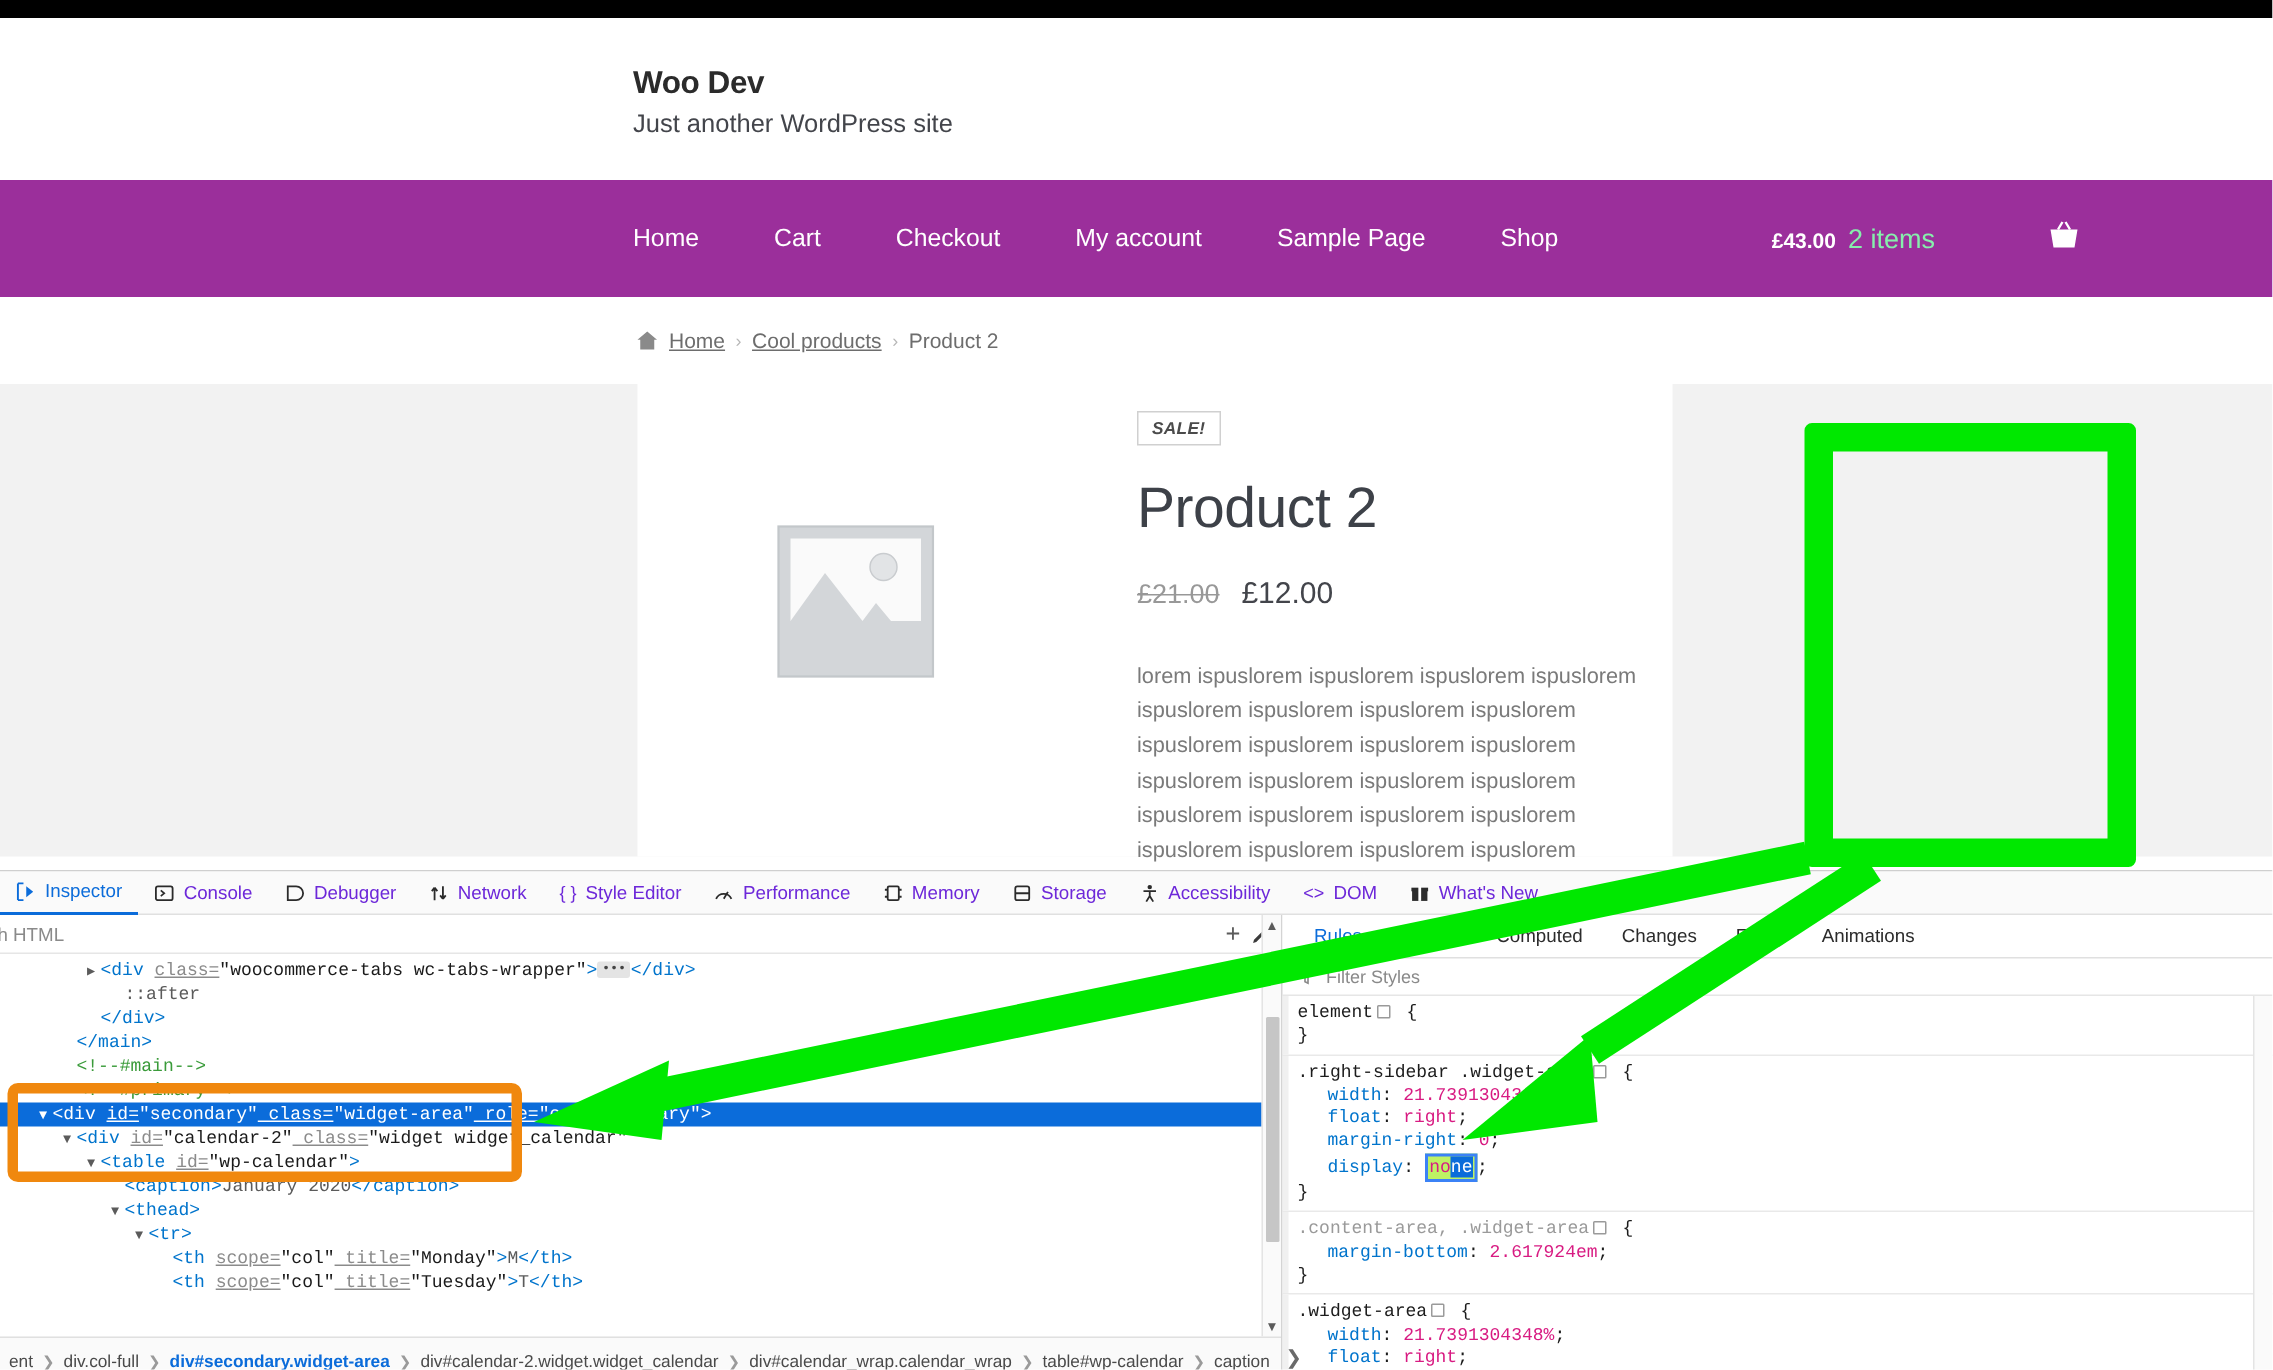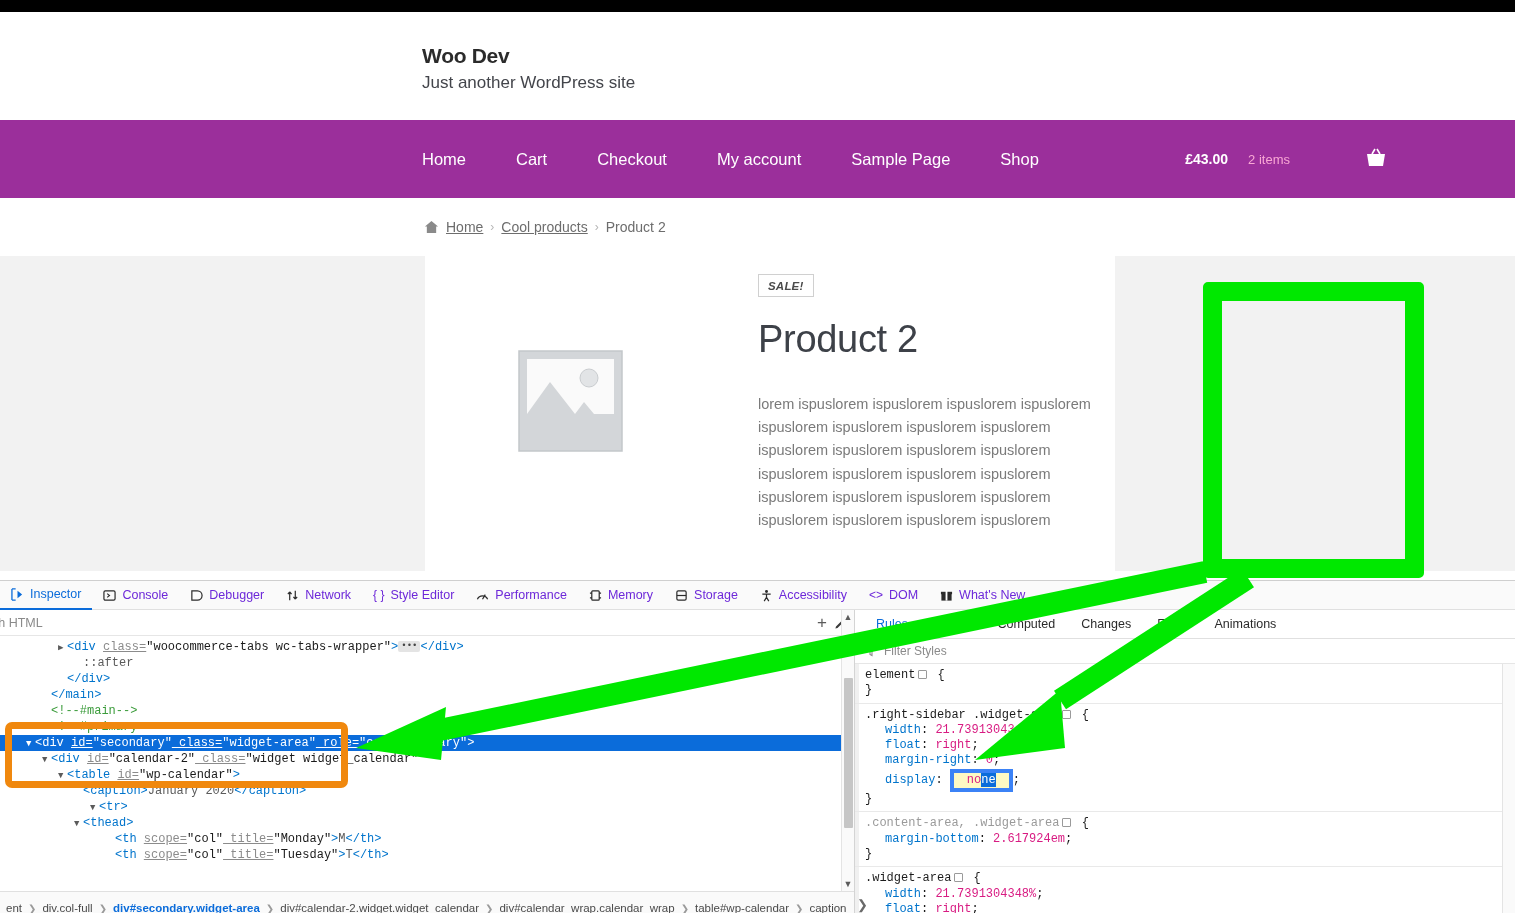--- a/index.html
+++ b/index.html
@@ -42,21 +42,21 @@
   .nav-links { display:flex; margin-left:422px; gap:0; }
   .nav-links a {
     color:#fff; text-decoration:none; font-size:16.5px;
     padding:0 25px; line-height:1;
   }
   .nav-links a:first-child { padding-left:0; }
   .cart-info {
     position:absolute; right:225px; display:flex; align-items:baseline; gap:8px;
   }
   .cart-amount { color:#fff; font-size:14px; font-weight:bold; }
-  .cart-items { color:#f9a8d4; font-size:13px;margin-left:12px; }
+  .cart-items { color:#86efac; font-size:18px; }
   .cart-icon { position:absolute; right:128px; color:#fff; font-size:20px; line-height:1; }
 
   
   .breadcrumb-bar { height:58px; background:#fff; display:flex; align-items:center; }
   .breadcrumb { margin-left:424px; font-size:14px; color:#6d6d6d; display:flex; align-items:center; gap:7px; }
   .breadcrumb a { color:#6d6d6d; text-decoration:underline; }
   .bc-sep { color:#b7b7b7; font-size:12px; }
   .home-icon { width:15px; height:14px; }
 
   
@@ -158,21 +158,21 @@
   .sel-txt { color:#1c1c1c; }
   .sel-dim { color:#9a9a9a; }
   .prop { color:#0074cc; padding-left:20px; display:inline-block; }
   .val { color:#d81b82; }
   .brace { color:#1c1c1c; }
   .tool-dot {
     display:inline-block; width:9px; height:9px; border:1px solid #9a9a9a;
     border-radius:1px; position:relative; vertical-align:-1px; margin:0 3px;
   }
   .val-edit {
-    background:#fef9c3; border:4px solid #3b82f6; padding:0 13px; display:inline-block;
+    background:#bef264; border:2px solid #3b82f6; padding:0 1px; display:inline-block;
   }
   .val-edit .hl { background:#0b6cda; color:#fff; }
   .ruleside {
     position:absolute; left:0; top:0; bottom:0; width:4px; background:#f0f0f0;
   }
 
   
   .vscroll {
     position:absolute; right:0; top:0; bottom:23px; width:13px; background:#fafafa;
     border-left:1px solid #e4e4e4;
@@ -249,20 +249,24 @@
       <svg class="ph-img" viewBox="0 0 105 102">
         <rect x="1" y="1" width="103" height="100" fill="#d3d6d9" stroke="#c3c7ca" stroke-width="1.5"></rect>
         <rect x="9" y="9" width="87" height="55" fill="#fafafa"></rect>
         <circle cx="71" cy="28" r="9" fill="#e2e4e6" stroke="#c9cccf" stroke-width="1"></circle>
         <path d="M9 64 L32 32 L57 64 L66 52 L96 88 L9 88 Z" fill="#d3d6d9"></path>
       </svg>
     </div>
     <div class="product-summary">
       <div class="sale-badge">SALE!</div>
       <h1 class="product-title">Product 2</h1>
+      <div class="price-row">
+        <span class="price-old">£21.00</span>
+        <span class="price-new">£12.00</span>
+      </div>
       <div class="product-desc">lorem ispuslorem ispuslorem ispuslorem ispuslorem ispuslorem ispuslorem ispuslorem ispuslorem ispuslorem ispuslorem ispuslorem ispuslorem ispuslorem ispuslorem ispuslorem ispuslorem ispuslorem ispuslorem ispuslorem ispuslorem ispuslorem ispuslorem ispuslorem ispuslorem</div>
     </div>
   </div>
 </div>
 
 <div class="devtools">
 
   <div class="dt-toolbar">
     <div class="dt-tab active">
       <svg class="dt-icon" viewBox="0 0 14 14">
@@ -351,22 +355,22 @@
           <div class="dom-row"><span style="display:inline-block;width:58px"></span><span class="tw">▶</span><span class="tk">&lt;div </span><span class="at">class=</span><span class="va">"woocommerce-tabs wc-tabs-wrapper"</span><span class="tk">&gt;</span><span class="ellip">•••</span><span class="tk">&lt;/div&gt;</span></div>
           <div class="dom-row"><span style="display:inline-block;width:74px"></span><span class="tw"></span><span class="txt">::after</span></div>
           <div class="dom-row"><span style="display:inline-block;width:58px"></span><span class="tw"></span><span class="tk">&lt;/div&gt;</span></div>
           <div class="dom-row"><span style="display:inline-block;width:42px"></span><span class="tw"></span><span class="tk">&lt;/main&gt;</span></div>
           <div class="dom-row"><span style="display:inline-block;width:42px"></span><span class="tw"></span><span class="cm">&lt;!--#main--&gt;</span></div>
           <div class="dom-row"><span style="display:inline-block;width:42px"></span><span class="tw"></span><span class="cm">&lt;!--#primary--&gt;</span></div>
           <div class="dom-row sel"><span style="display:inline-block;width:26px"></span><span class="tw">▼</span><span class="tk">&lt;div </span><span class="at">id=</span><span class="va">"secondary"</span><span class="at"> class=</span><span class="va">"widget-area"</span><span class="at"> role=</span><span class="va">"complementary"</span><span class="tk">&gt;</span></div>
           <div class="dom-row"><span style="display:inline-block;width:42px"></span><span class="tw">▼</span><span class="tk">&lt;div </span><span class="at">id=</span><span class="va">"calendar-2"</span><span class="at"> class=</span><span class="va">"widget widget_calendar"</span></div>
           <div class="dom-row"><span style="display:inline-block;width:58px"></span><span class="tw">▼</span><span class="tk">&lt;table </span><span class="at">id=</span><span class="va">"wp-calendar"</span><span class="tk">&gt;</span></div>
           <div class="dom-row"><span style="display:inline-block;width:74px"></span><span class="tw"></span><span class="tk">&lt;caption&gt;</span><span class="txt">January 2020</span><span class="tk">&lt;/caption&gt;</span></div>
+          <div class="dom-row"><span style="display:inline-block;width:74px"></span><span class="tw">▼</span><span class="tk">&lt;thead&gt;</span></div>
           <div class="dom-row"><span style="display:inline-block;width:90px"></span><span class="tw">▼</span><span class="tk">&lt;tr&gt;</span></div>
-          <div class="dom-row"><span style="display:inline-block;width:74px"></span><span class="tw">▼</span><span class="tk">&lt;thead&gt;</span></div>
           <div class="dom-row"><span style="display:inline-block;width:106px"></span><span class="tw"></span><span class="tk">&lt;th </span><span class="at">scope=</span><span class="va">"col"</span><span class="at"> title=</span><span class="va">"Monday"</span><span class="tk">&gt;</span><span class="txt">M</span><span class="tk">&lt;/th&gt;</span></div>
           <div class="dom-row"><span style="display:inline-block;width:106px"></span><span class="tw"></span><span class="tk">&lt;th </span><span class="at">scope=</span><span class="va">"col"</span><span class="at"> title=</span><span class="va">"Tuesday"</span><span class="tk">&gt;</span><span class="txt">T</span><span class="tk">&lt;/th&gt;</span></div>
         </div>
 
       <div class="vscroll">
         <div class="arrow">▲</div>
         <div class="thumb" style="top:68px;height:150px;"></div>
         <div class="arrow" style="position:absolute;bottom:0;left:0;right:0;">▼</div>
       </div>
 

